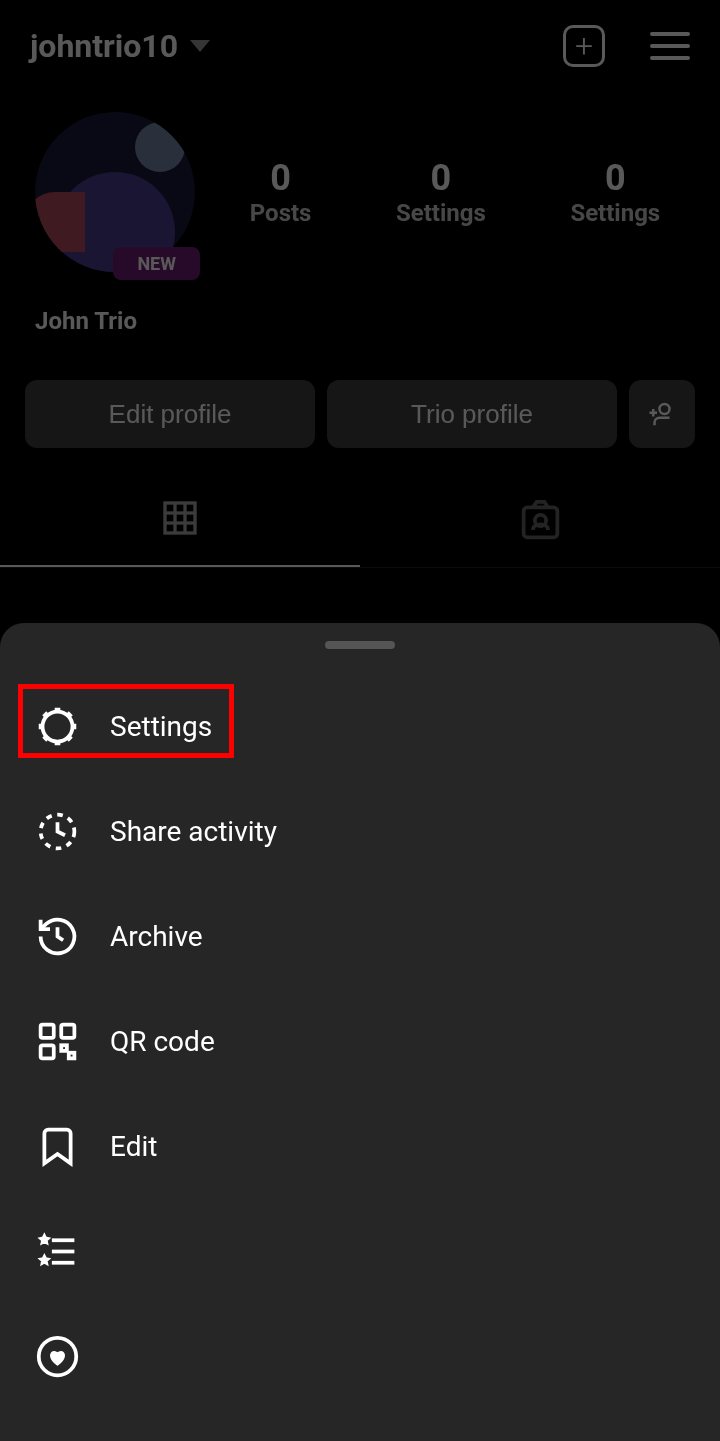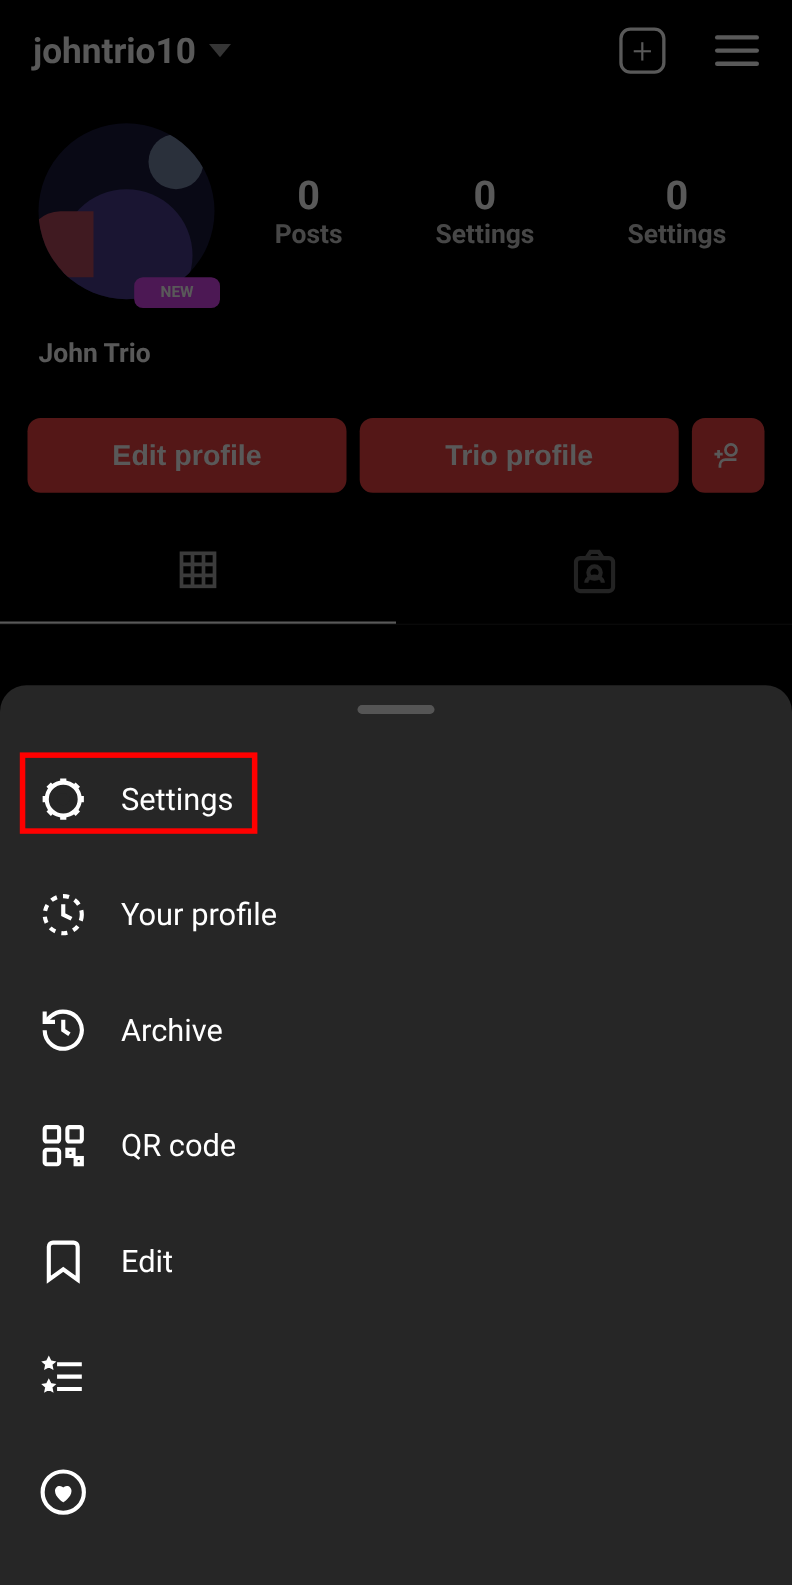--- a/index.html
+++ b/index.html
@@ -128,23 +128,23 @@
       background: #7a8aaa;
       border-radius: 50%;
       top: 10px;
       right: 10px;
     }
     
     .new-badge {
       position: absolute;
       bottom: -8px;
       right: -5px;
-      background: #d946ef;
+      background: #701a75;
       color: #fff;
-      font-size: 14px;
+      font-size: 18px;
       font-weight: 700;
       padding: 6px 24px;
       border-radius: 8px;
     }
     
     .stats {
       display: flex;
       gap: 35px;
       flex: 1;
       justify-content: space-around;
@@ -172,25 +172,25 @@
     }
     
     .action-buttons {
       display: flex;
       gap: 12px;
       padding: 30px 25px;
     }
     
     .action-btn {
       flex: 1;
-      background: #ef4444;
+      background: #404040;
       border: none;
       color: #fff;
       font-size: 26px;
-      font-weight: 700;
+      font-weight: 400;
       padding: 18px;
       border-radius: 12px;
     }
     
     .action-btn-small {
       width: 66px;
       flex: none;
       display: flex;
       align-items: center;
       justify-content: center;
@@ -394,21 +394,21 @@
       </span>
       <span class="menu-item-label">Settings</span>
     </li>
     <li class="menu-item">
       <span class="menu-item-icon">
         <svg viewBox="0 0 24 24">
           <circle cx="12" cy="12" r="9" stroke-dasharray="3 3"></circle>
           <polyline points="12 7 12 12 16 14"></polyline>
         </svg>
       </span>
-      <span class="menu-item-label">Your profile</span>
+      <span class="menu-item-label">Share activity</span>
     </li>
     <li class="menu-item">
       <span class="menu-item-icon">
         <svg viewBox="0 0 24 24">
           <path d="M3 12a9 9 0 1 0 3-6.7L3 8"></path>
           <polyline points="3 3 3 8 8 8"></polyline>
           <polyline points="12 7 12 12 15 14"></polyline>
         </svg>
       </span>
       <span class="menu-item-label">Archive</span>

